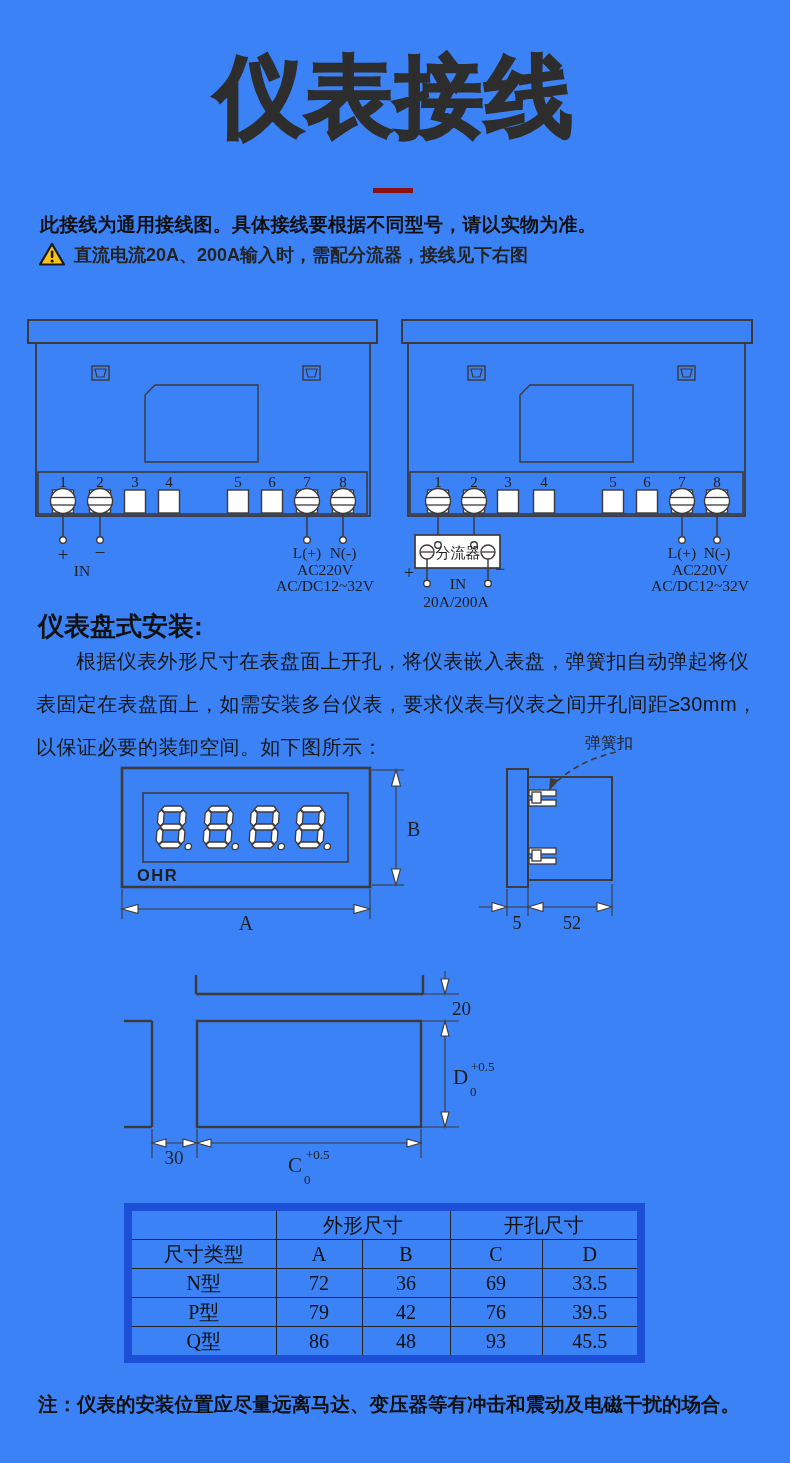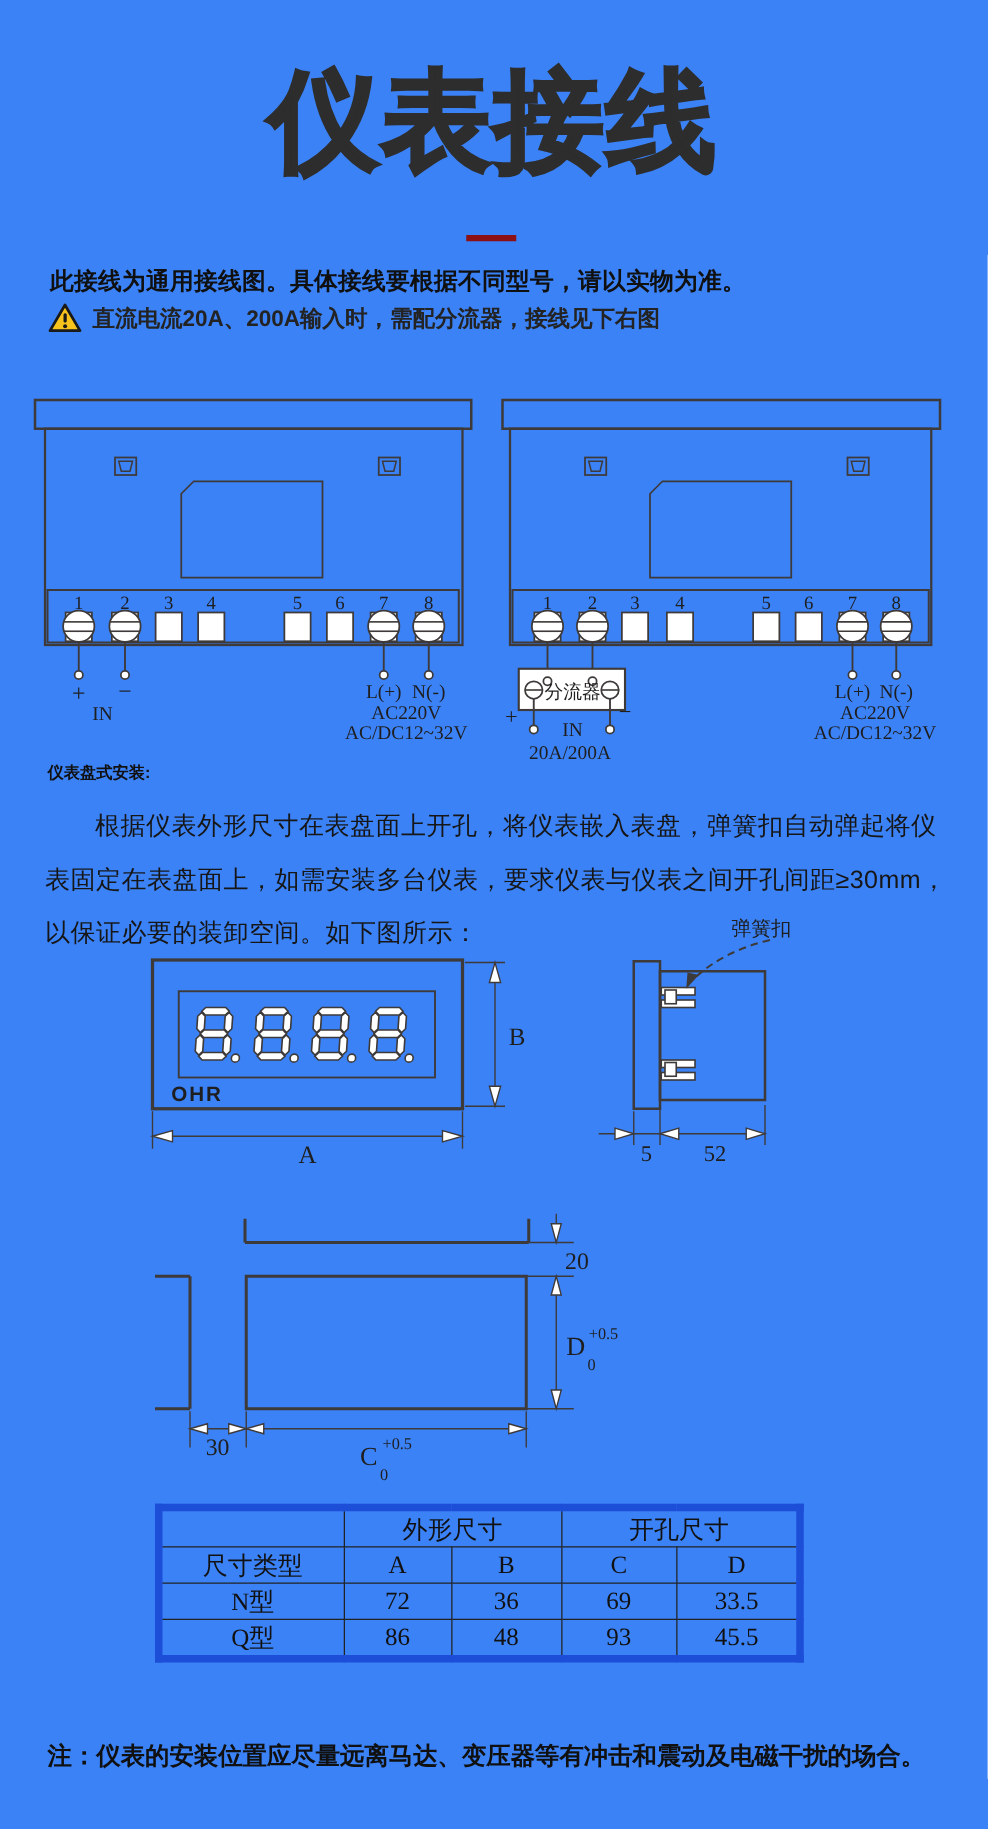--- a/index.html
+++ b/index.html
@@ -5,36 +5,36 @@
   html,body{margin:0;padding:0;background:#ffffff;}
   #page{position:relative;width:790px;height:1463px;background:#3b82f6;overflow:hidden;
         font-family:"Liberation Sans","DejaVu Sans",sans-serif;color:#1a1a1a;padding-left:40px;}
   .abs{position:absolute;}
   .title{left:0;top:44px;width:790px;text-align:center;font-size:88px;line-height:1.2;
          font-weight:bold;color:#2d2d2d;letter-spacing:2px;-webkit-text-stroke:2.5px #2d2d2d;}
   .title-underline{left:373px;top:188px;width:40px;height:5px;background:#8b1114;}
   .intro-bold{left:40px;top:212px;font-size:19px;font-weight:bold;color:#101010;letter-spacing:0.2px;}
   .warning-row{left:38px;top:242px;display:flex;align-items:center;gap:8px;font-weight:bold;}
   .warning-text{font-size:18px;color:#232323;}
-  .install-heading{left:38px;top:609px;font-size:13px;font-weight:bold;color:#111;}
+  .install-heading{left:38px;top:609px;font-size:26px;font-weight:bold;color:#111;}
   .install-para{left:36px;top:640px;width:724px;font-size:20px;line-height:43px;
                 text-indent:2em;color:#161616;letter-spacing:0.4px;}
   .note{left:38px;top:1391px;font-size:19.5px;font-weight:bold;color:#101010;}
   
   #art{position:absolute;left:0;top:0;}
   #art text{font-family:"Liberation Serif","DejaVu Serif",serif;fill:#1e1e1e;}
   #art text.cjk{font-family:"Liberation Sans","DejaVu Sans",sans-serif;}
   .ln{stroke:#3e3a39;fill:none;}
   .fw{stroke:#3e3a39;fill:#ffffff;}
   .fd{fill:#3e3a39;stroke:none;}
   
   .dim-table{position:absolute;left:124px;top:1203px;border-collapse:collapse;table-layout:fixed;
              font-family:"Liberation Serif","DejaVu Serif",serif;font-size:20px;color:#111;}
   .dim-table td{border:1px solid #222;text-align:center;height:28px;padding:0;}
-  .dim-table{border:6px solid #1d4ed8;}
+  .dim-table{border:8px solid #1d4ed8;}
 </style>
 </head>
 <body>
 
 <div id="page">
 
   <div class="abs title">仪表接线</div>
   <div class="abs title-underline"></div>
 
   <div class="abs intro-bold">此接线为通用接线图。具体接线要根据不同型号，请以实物为准。</div>
@@ -338,20 +338,27 @@
         <td>D</td>
       </tr>
       <tr>
         <td>N型</td>
         <td>72</td>
         <td>36</td>
         <td>69</td>
         <td>33.5</td>
       </tr>
       <tr>
+        <td>P型</td>
+        <td>79</td>
+        <td>42</td>
+        <td>76</td>
+        <td>39.5</td>
+      </tr>
+      <tr>
         <td>Q型</td>
         <td>86</td>
         <td>48</td>
         <td>93</td>
         <td>45.5</td>
       </tr>
     </tbody>
   </table>
 
   <div class="abs note">注：仪表的安装位置应尽量远离马达、变压器等有冲击和震动及电磁干扰的场合。</div>

